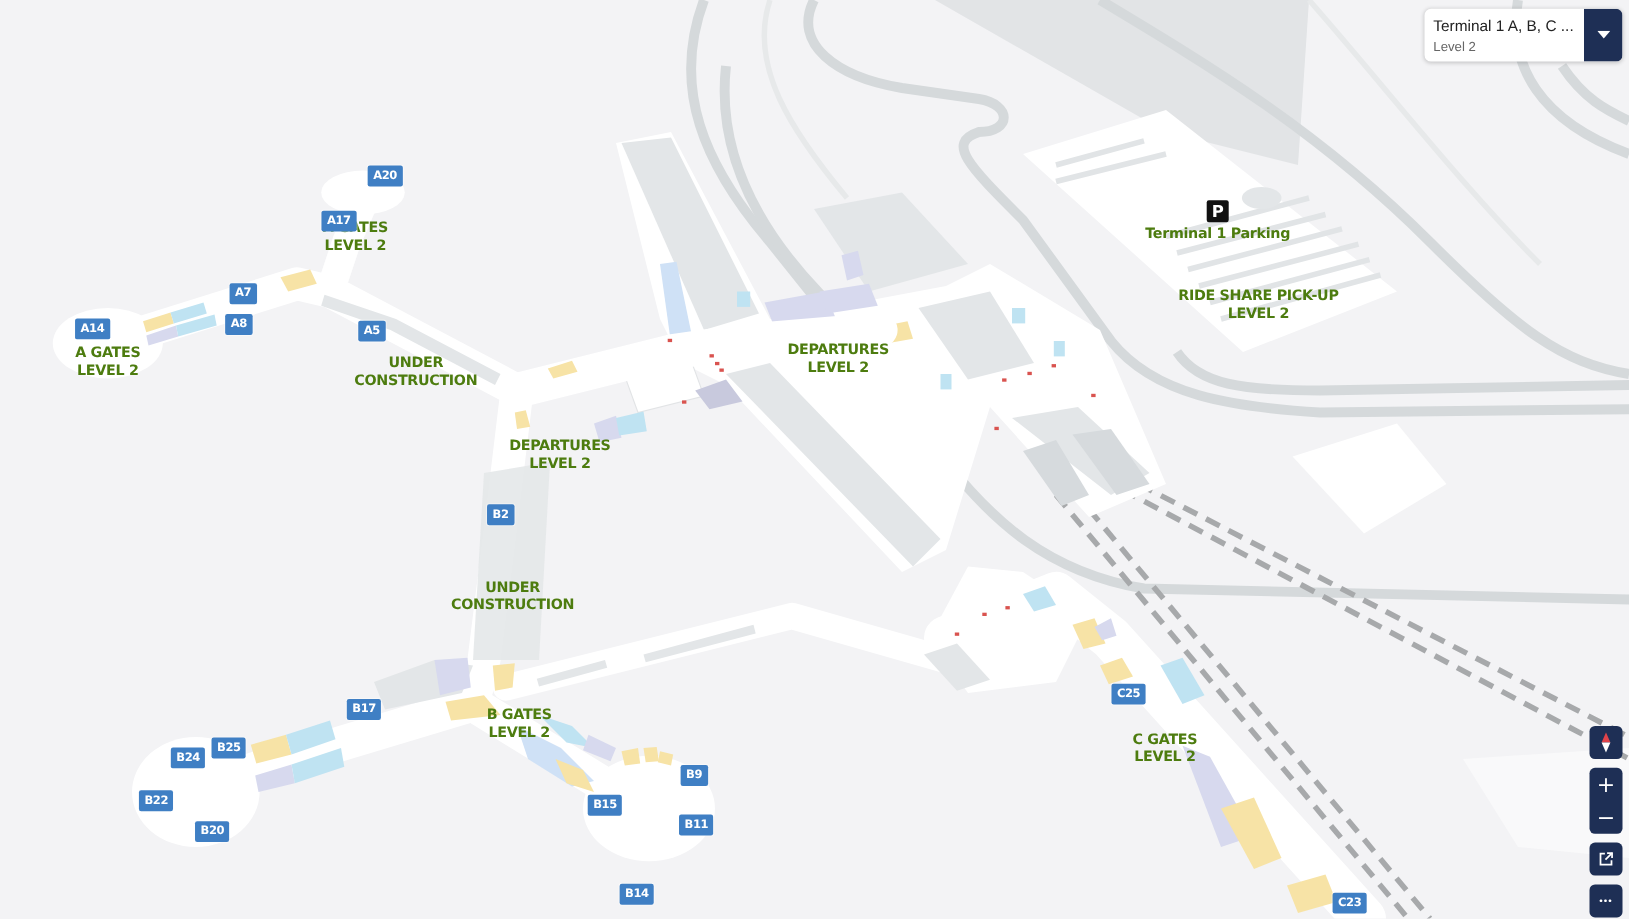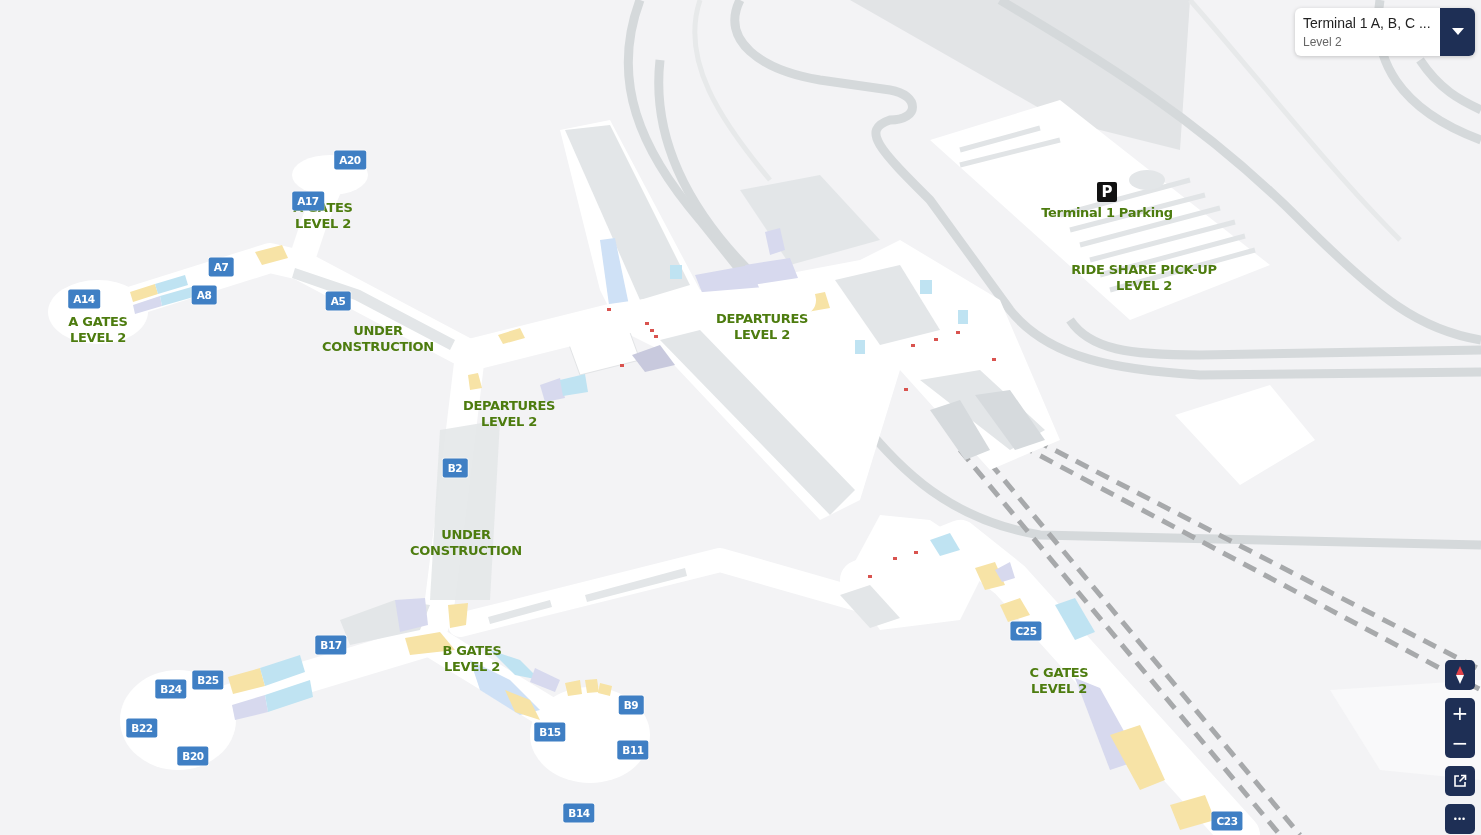--- a/index.html
+++ b/index.html
@@ -159,21 +159,21 @@
 <div class="lbl" style="left:430px;top:659px;margin-left:42px;"><span>B GATES</span><br><span>LEVEL 2</span></div>
 <div class="lbl" style="left:1046px;top:681px;margin-left:13px;"><span>C GATES</span><br><span>LEVEL 2</span></div>
 <div class="lbl" style="left:1144px;top:258px;margin-top:20px;"><span>RIDE SHARE PICK-UP</span><br><span>LEVEL 2</span></div>
 
 <div class="poi-p" style="left:1107px;top:192px;">P</div>
 <div class="lbl" style="left:1107px;top:213px;">Terminal 1 Parking</div>
 
 <div class="gate" style="left:350px;top:160px;">A20</div>
 <div class="gate" style="left:308px;top:177px;margin-top:24px;">A17</div>
 <div class="gate" style="left:221px;top:267px;">A7</div>
-<div class="gate" style="left:204px;top:295px;">A8</div>
+<div class="gate" style="left:217px;top:295px;">A8</div>
 <div class="gate" style="left:84px;top:299px;">A14</div>
 <div class="gate" style="left:338px;top:301px;">A5</div>
 <div class="gate" style="left:455px;top:468px;">B2</div>
 <div class="gate" style="left:331px;top:645px;">B17</div>
 <div class="gate" style="left:208px;top:680px;">B25</div>
 <div class="gate" style="left:171px;top:689px;">B24</div>
 <div class="gate" style="left:142px;top:728px;">B22</div>
 <div class="gate" style="left:193px;top:756px;">B20</div>
 <div class="gate" style="left:631px;top:705px;">B9</div>
 <div class="gate" style="left:550px;top:732px;">B15</div>

